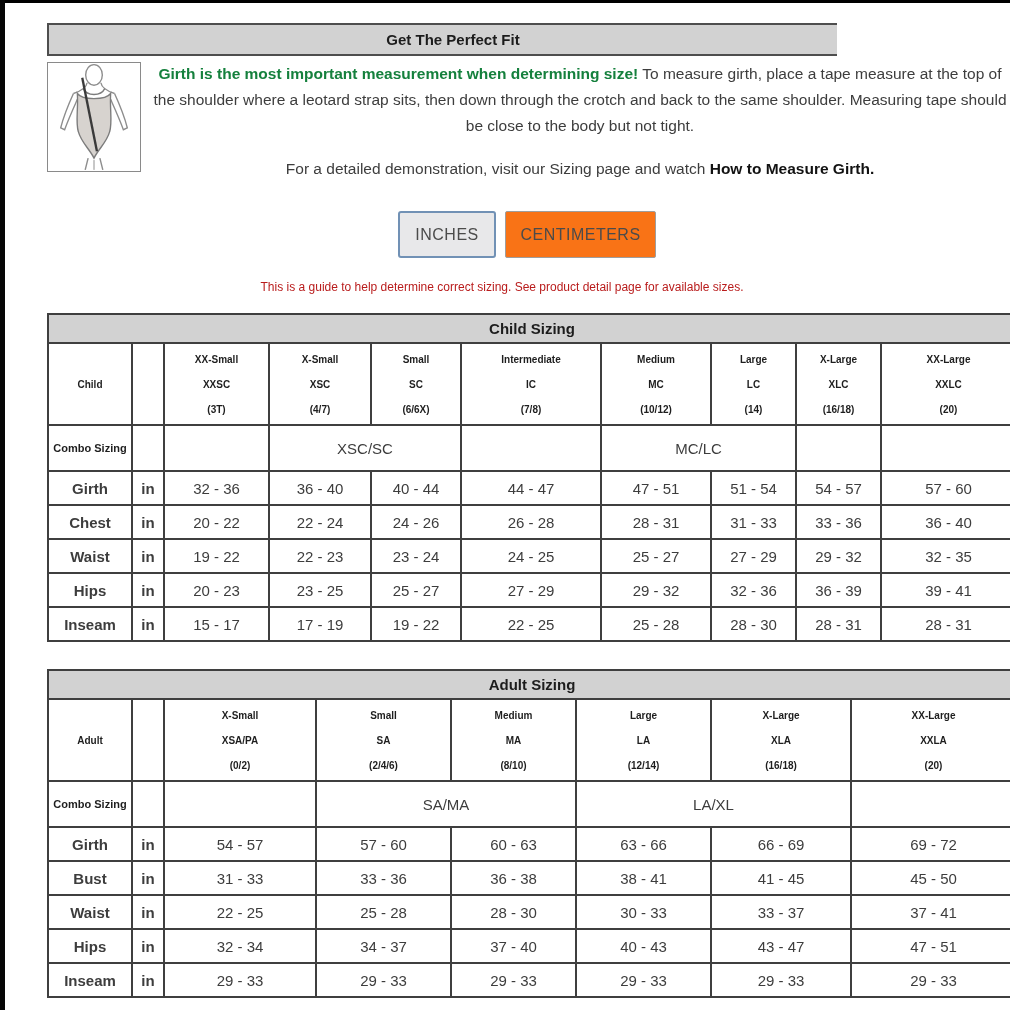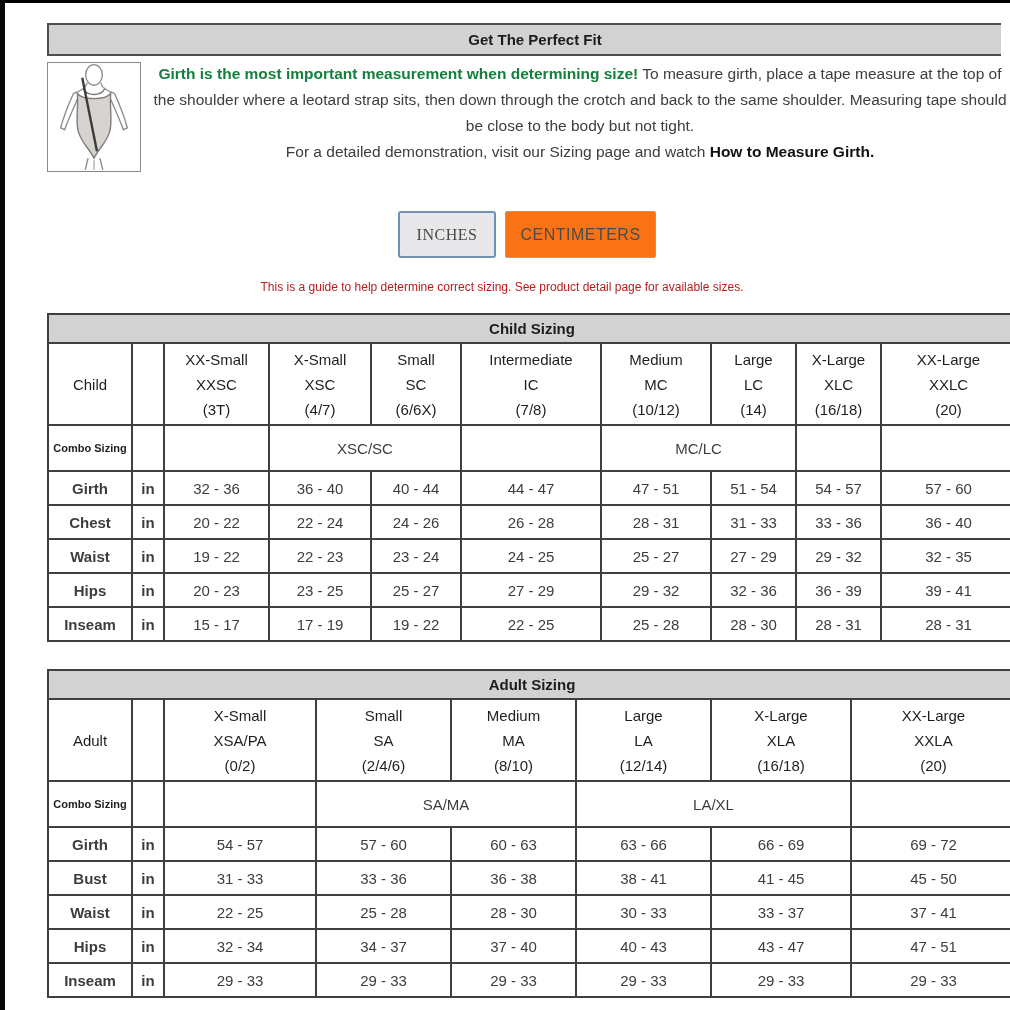--- a/index.html
+++ b/index.html
@@ -4,43 +4,43 @@
 <style>
   html,body{margin:0;padding:0;}
   body{
     width:1010px;height:1010px;overflow:hidden;position:relative;
     background:#ffffff;font-family:"Liberation Sans",sans-serif;
   }
   .edge-top{position:absolute;top:0;left:0;width:1010px;height:3px;background:#000;}
   .edge-left{position:absolute;top:0;left:0;width:5px;height:1010px;background:#060606;}
 
   .titlebar{
-    position:absolute;left:47px;top:23px;width:954px;height:33px;box-sizing:border-box;
+    position:absolute;left:47px;top:23px;width:790px;height:33px;box-sizing:border-box;
     background:var(--bar,#d2d2d2);border:2px solid #4e4e4e;border-right:none;
     text-align:center;font-weight:bold;font-size:15px;color:#1c1c1c;line-height:29px;padding-left:20px;
   }
   .figbox{
     position:absolute;left:47px;top:62px;width:94px;height:110px;box-sizing:border-box;
     border:1px solid #8a8a8a;background:#fff;
   }
   .figbox svg{display:block;width:100%;height:100%;}
   .introwrap{
     position:absolute;left:150px;top:61px;width:860px;
     text-align:center;font-size:15.5px;line-height:26px;color:#3d3d3d;
   }
   .introwrap b{color:#15803d;}
-  .demoline{font-size:15.5px;color:#3d3d3d;}
+  .demoline{margin-top:17px;font-size:15.5px;color:#3d3d3d;}
   .demoline b{color:#121212;}
 
   .unit-btn{
     position:absolute;box-sizing:border-box;height:47px;cursor:pointer;
     background:#f97316;border:1px solid #9e9e9e;border-radius:2px;
     font-family:"Liberation Sans",sans-serif;font-size:16px;color:#4b4b4b;letter-spacing:0.5px;
   }
-  #inchesBtn{left:398px;top:211px;width:98px;font-family:Liberation Serif, serif;}
+  #inchesBtn{left:398px;top:211px;width:98px;}
   #cmBtn{left:505px;top:211px;width:151px;}
   .unit-btn.selected{
     background:var(--selbg,#e8e8ea);
     border:2px solid var(--selborder,#7191b5);border-radius:3px;
   }
 
   .note{
     position:absolute;left:37px;top:280px;width:930px;
     text-align:center;font-size:12px;color:#b91c1c;
   }
@@ -49,21 +49,21 @@
     position:absolute;left:47px;border-collapse:collapse;table-layout:fixed;width:968px;
     background:#fff;
   }
   #childTable{top:313px;}
   #adultTable{top:669px;}
   table.sizing td{
     border:2px solid #3f3f3f;text-align:center;vertical-align:middle;
     padding:0;overflow:hidden;
   }
   td.ttl{height:27px;background:var(--bar,#d2d2d2);font-weight:bold;font-size:15px;color:#1c1c1c;}
-  tr.hdr td{height:80px;font-weight:normal;font-size:15px;color:#1e1e1e;line-height:25px;}
+  tr.hdr td{height:80px;font-weight:bold;font-size:10px;color:#1e1e1e;line-height:25px;}
   tr.combo td{height:44px;font-size:15px;color:#3d3d3d;}
   tr.combo td.lbl{font-weight:bold;color:#1e1e1e;font-size:11px;line-height:21px;}
   tr.data td{height:32px;font-size:15px;color:#3d3d3d;}
   td.lbl{font-weight:bold;color:#1e1e1e;font-size:14.5px;}
   td.unit{font-size:14px;color:#3d3d3d;font-weight:bold;}
   td.thick{border-left:3px solid #1f1f1f;}
 </style>
 </head>
 <body>
 

